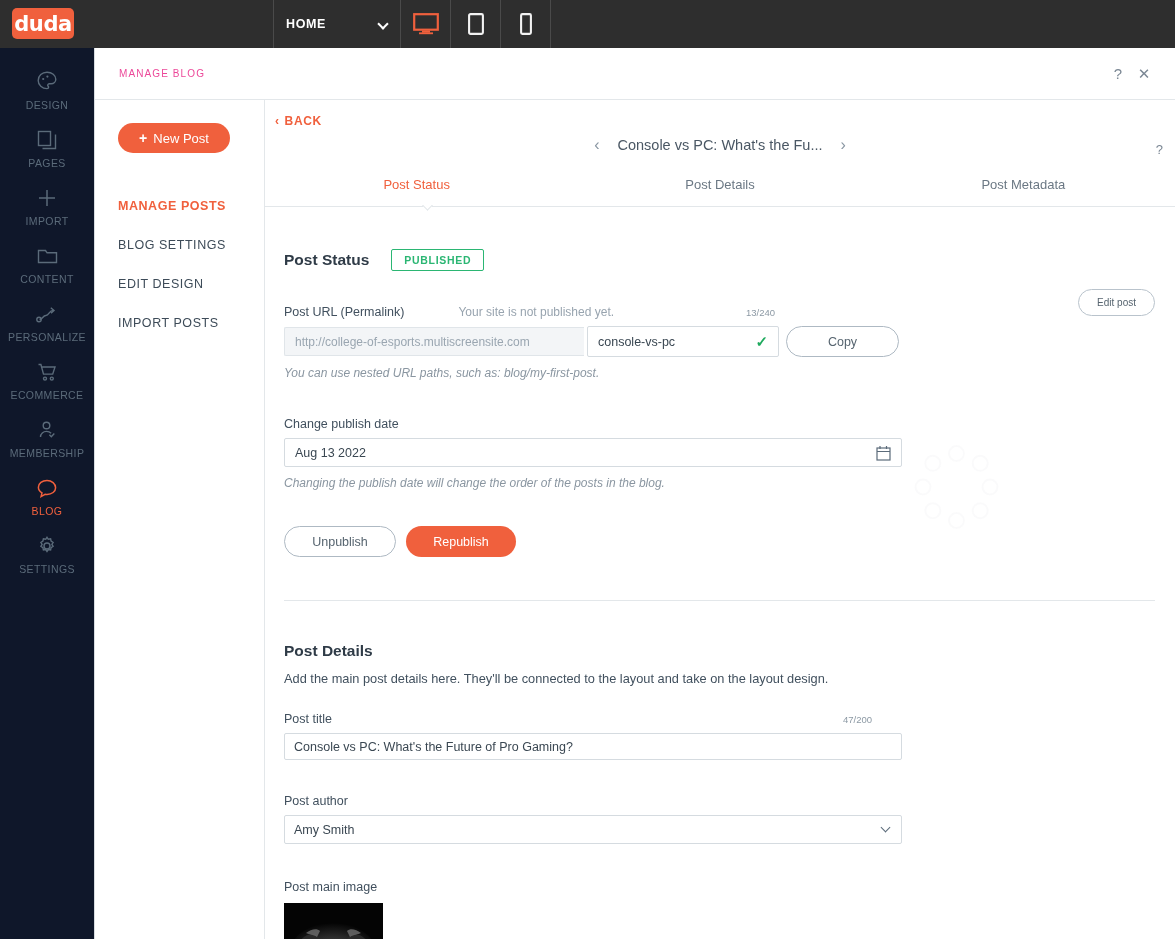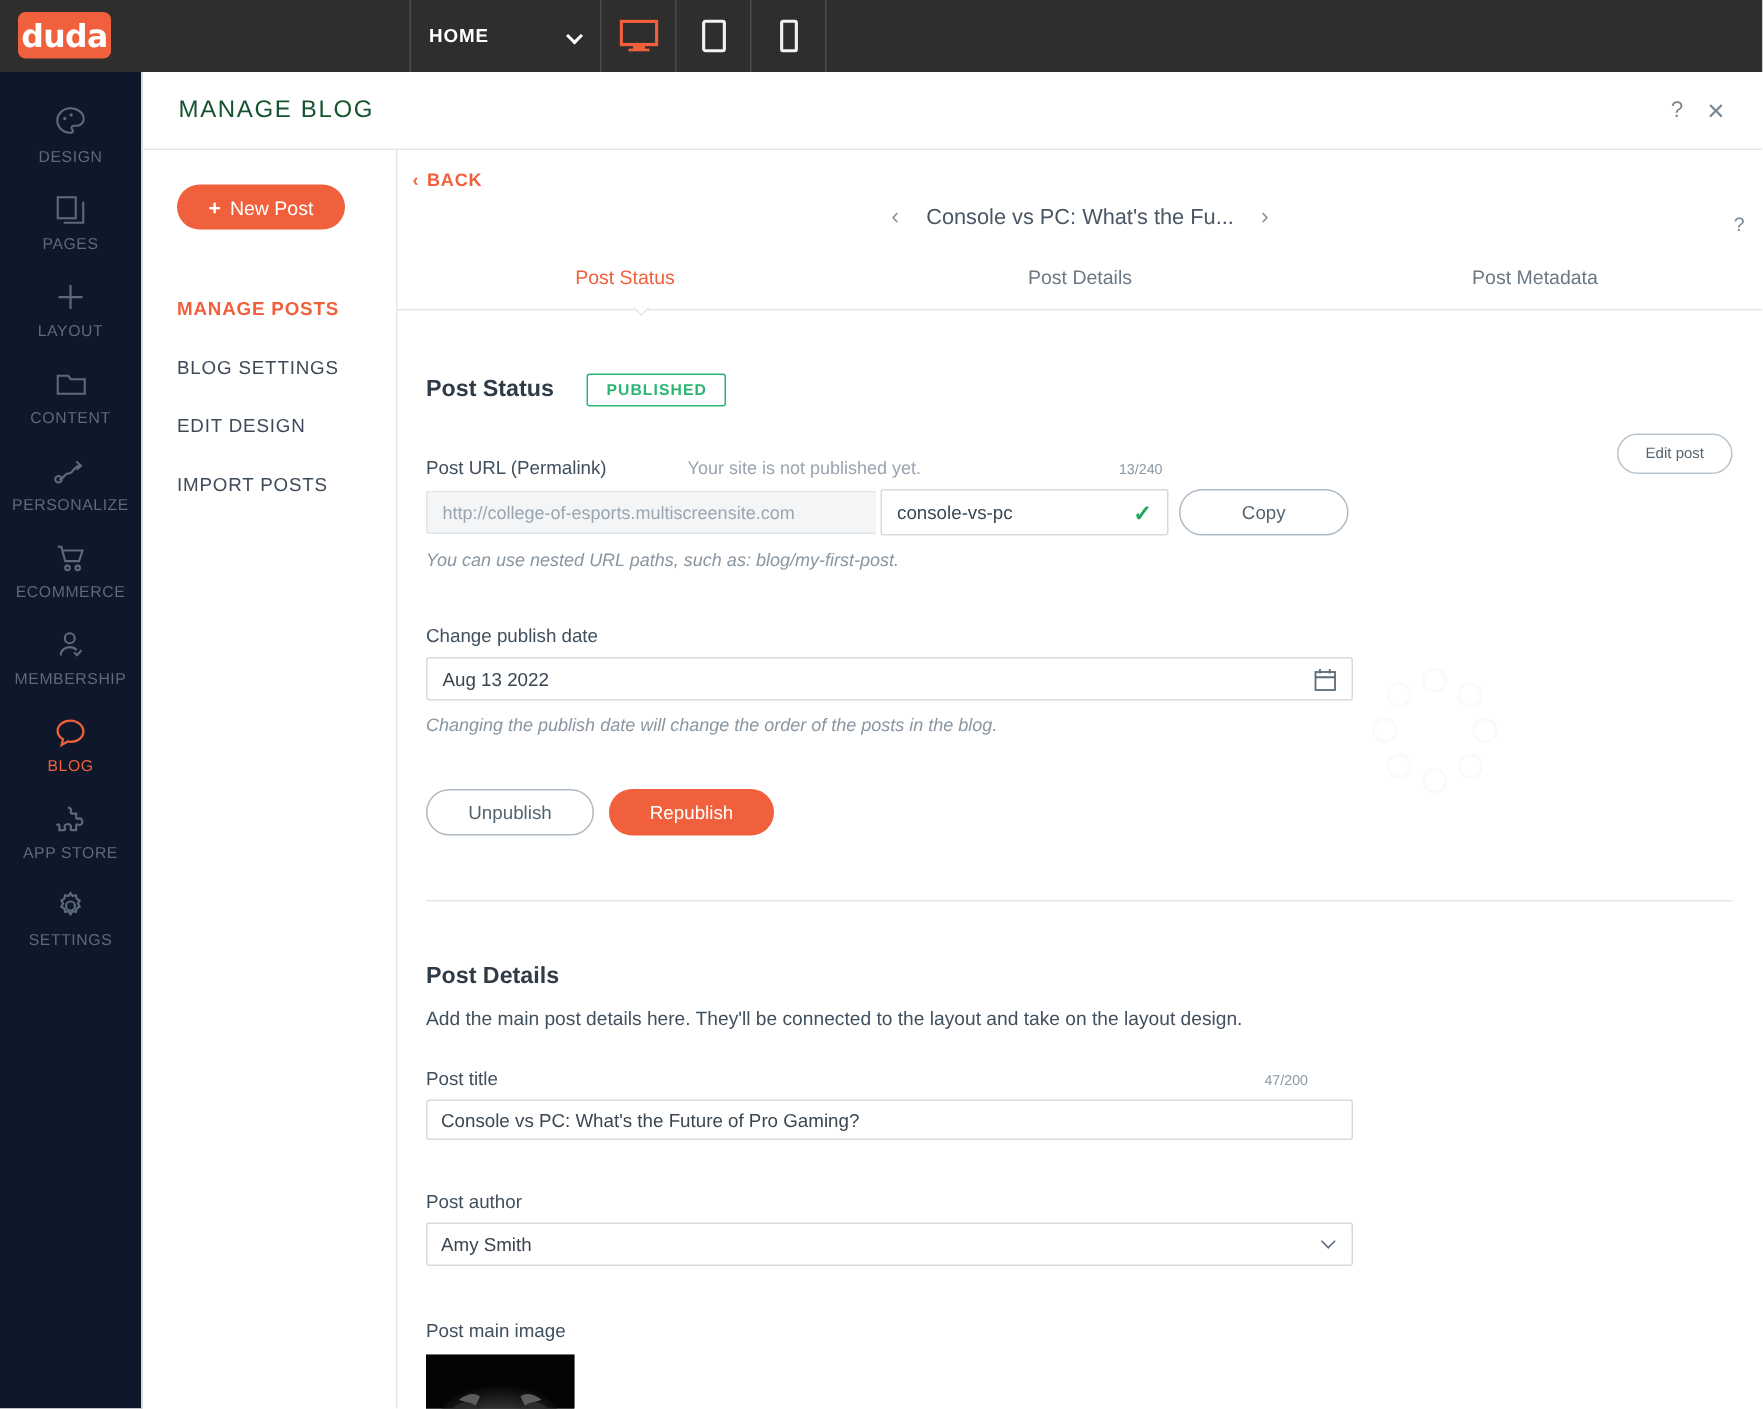--- a/index.html
+++ b/index.html
@@ -66,21 +66,21 @@
   
   .modal {
     position: absolute; left: 95px; top: 48px;
     width: 1080px; height: 891px; background: #fff;
   }
   .modal-head {
     height: 52px; border-bottom: 1px solid #e3e7ea;
     display: flex; align-items: center; padding: 0 18px 0 24px;
   }
   .modal-title {
-    flex: 1; color: #14532d; font-size: 16px;
+    flex: 1; color: #ec4899; font-size: 10px;
     letter-spacing: 1.1px; font-weight: normal;
   }
   .head-icon {
     width: 26px; height: 26px; display: flex; align-items: center;
     justify-content: center; color: #7b8794; cursor: pointer; font-size: 15px;
   }
 
   .modal-body { display: flex; height: 839px; }
 
   
@@ -317,21 +317,21 @@
         <rect x="2.5" y="2.5" width="12" height="14"></rect>
         <path d="M6.5 19.5h13V5.5"></path>
       </svg>
       <span class="rl">PAGES</span>
     </div>
 
     <div class="rail-item">
       <svg width="22" height="22" viewBox="0 0 22 22" stroke="#5b6b7a" stroke-width="1.5">
         <path d="M11 3v16M3 11h16"></path>
       </svg>
-      <span class="rl">LAYOUT</span>
+      <span class="rl">IMPORT</span>
     </div>
 
     <div class="rail-item">
       <svg width="23" height="22" viewBox="0 0 23 22" fill="none" stroke="#5b6b7a" stroke-width="1.4">
         <path d="M2.5 17.5V5.5h7l1.6 2.3h9.4v9.7z"></path>
       </svg>
       <span class="rl">CONTENT</span>
     </div>
 
     <div class="rail-item">
@@ -361,26 +361,20 @@
       <span class="rl">MEMBERSHIP</span>
     </div>
 
     <div class="rail-item active">
       <svg width="24" height="22" viewBox="0 0 24 22" fill="none" stroke="#f0603d" stroke-width="1.5">
         <path d="M12 3.4c-4.8 0-8.6 3-8.6 6.8 0 2.3 1.4 4.4 3.6 5.6l-.9 3.8 4-2.3c.6.1 1.2.2 1.9.2 4.8 0 8.6-3 8.6-6.8S16.8 3.4 12 3.4z"></path>
       </svg>
       <span class="rl">BLOG</span>
     </div>
 
-    <div class="rail-item">
-      <svg width="23" height="22" viewBox="0 0 23 22" fill="none" stroke="#5b6b7a" stroke-width="1.4">
-        <path d="M9.2 3.4c1.4 0 2.2 1 2.2 2 0 .5-.3.9-.3 1.3 0 .4.3.7.8.7h2.9v2.8c0 .5.3.8.8.8.4 0 .8-.4 1.3-.4 1 0 2 .9 2 2.2s-1 2.2-2 2.2c-.5 0-.9-.4-1.3-.4-.5 0-.8.3-.8.8v3h-3c-.5 0-.8-.3-.8-.8 0-.4.4-.8.4-1.3 0-1-.9-2-2.2-2s-2.2 1-2.2 2c0 .5.4.9.4 1.3 0 .5-.3.8-.8.8h-3v-3c0-.5-.3-.8-.8-.8-.4 0-.8.4-1.3.4"></path>
-      </svg>
-      <span class="rl">APP STORE</span>
-    </div>
 
     <div class="rail-item">
       <svg width="22" height="22" viewBox="0 0 22 22" fill="none" stroke="#5b6b7a" stroke-width="1.4">
         <circle cx="11" cy="11" r="3"></circle>
         <path d="M11 2.3l1.3 2 2.3-.5 .5 2.3 2 1.3-1.2 2 1.2 2-2 1.3-.5 2.3-2.3-.5-1.3 2-1.3-2-2.3.5-.5-2.3-2-1.3 1.2-2-1.2-2 2-1.3.5-2.3 2.3.5z"></path>
       </svg>
       <span class="rl">SETTINGS</span>
     </div>
   </div>
 

